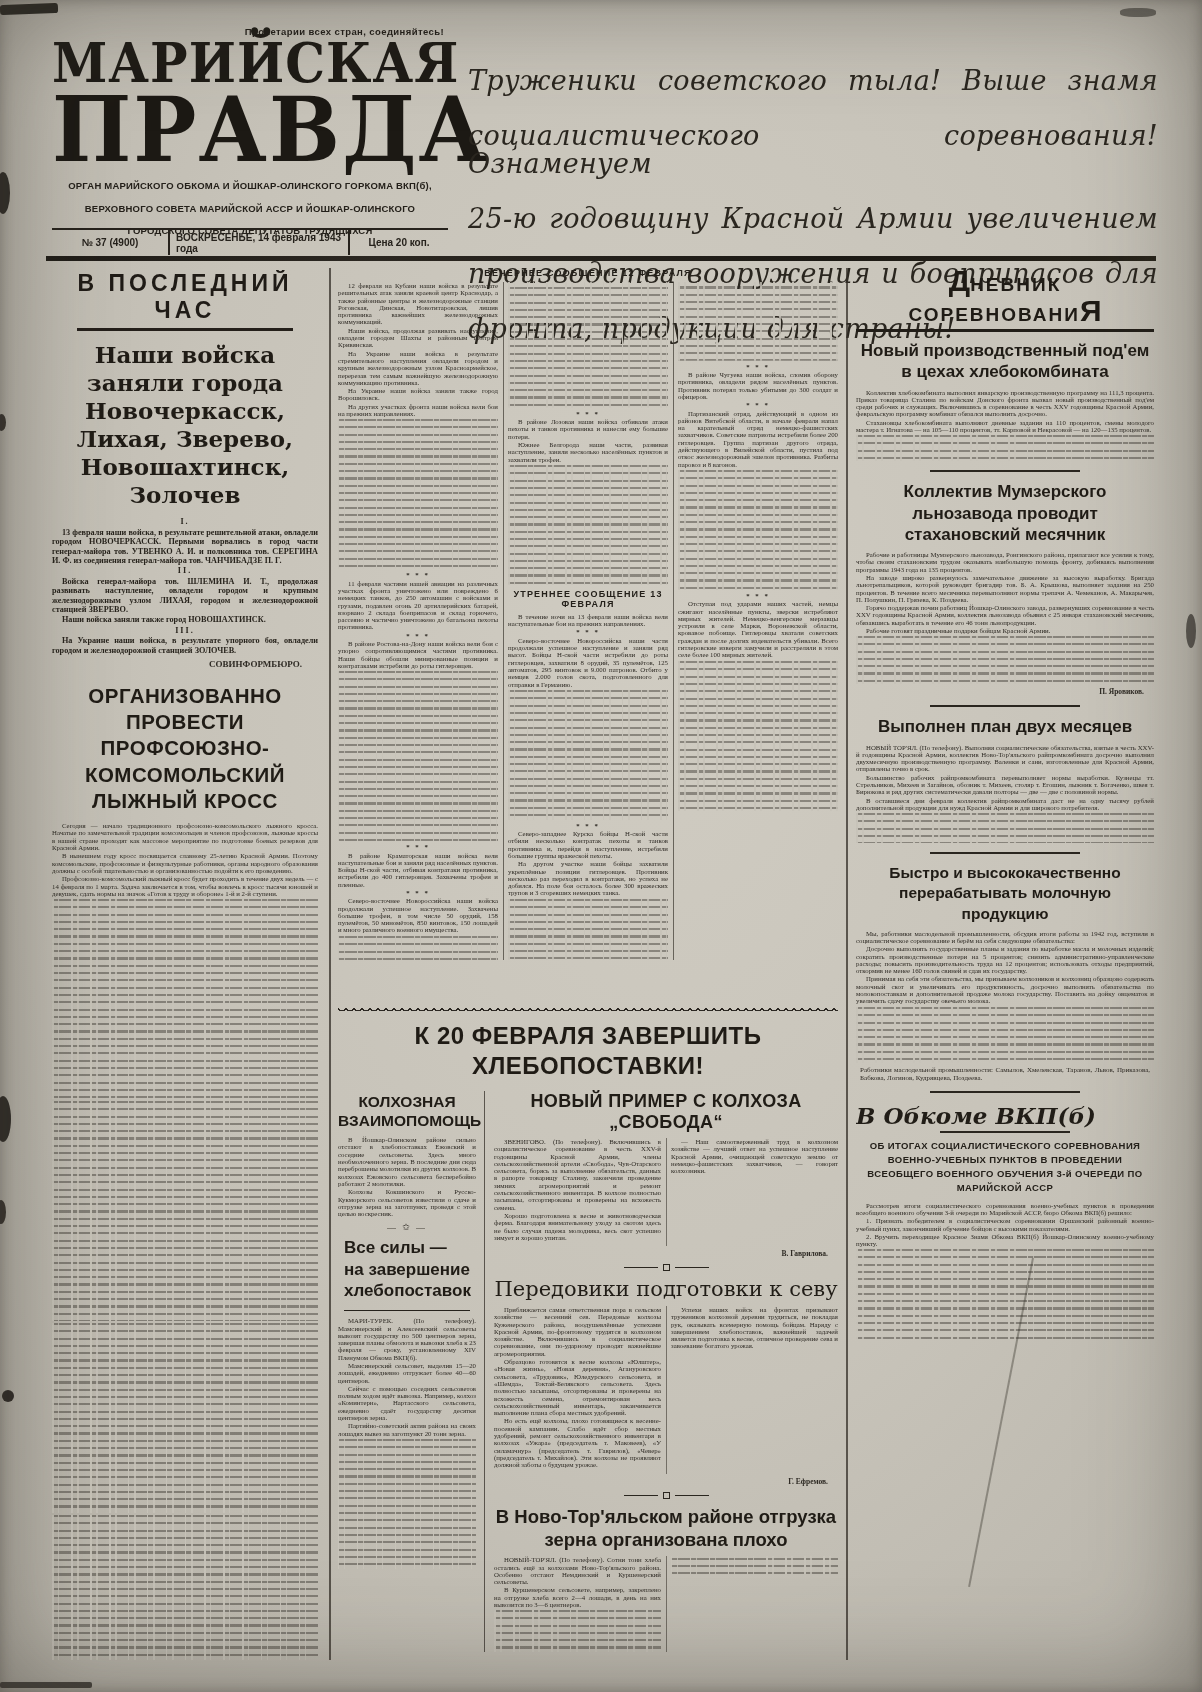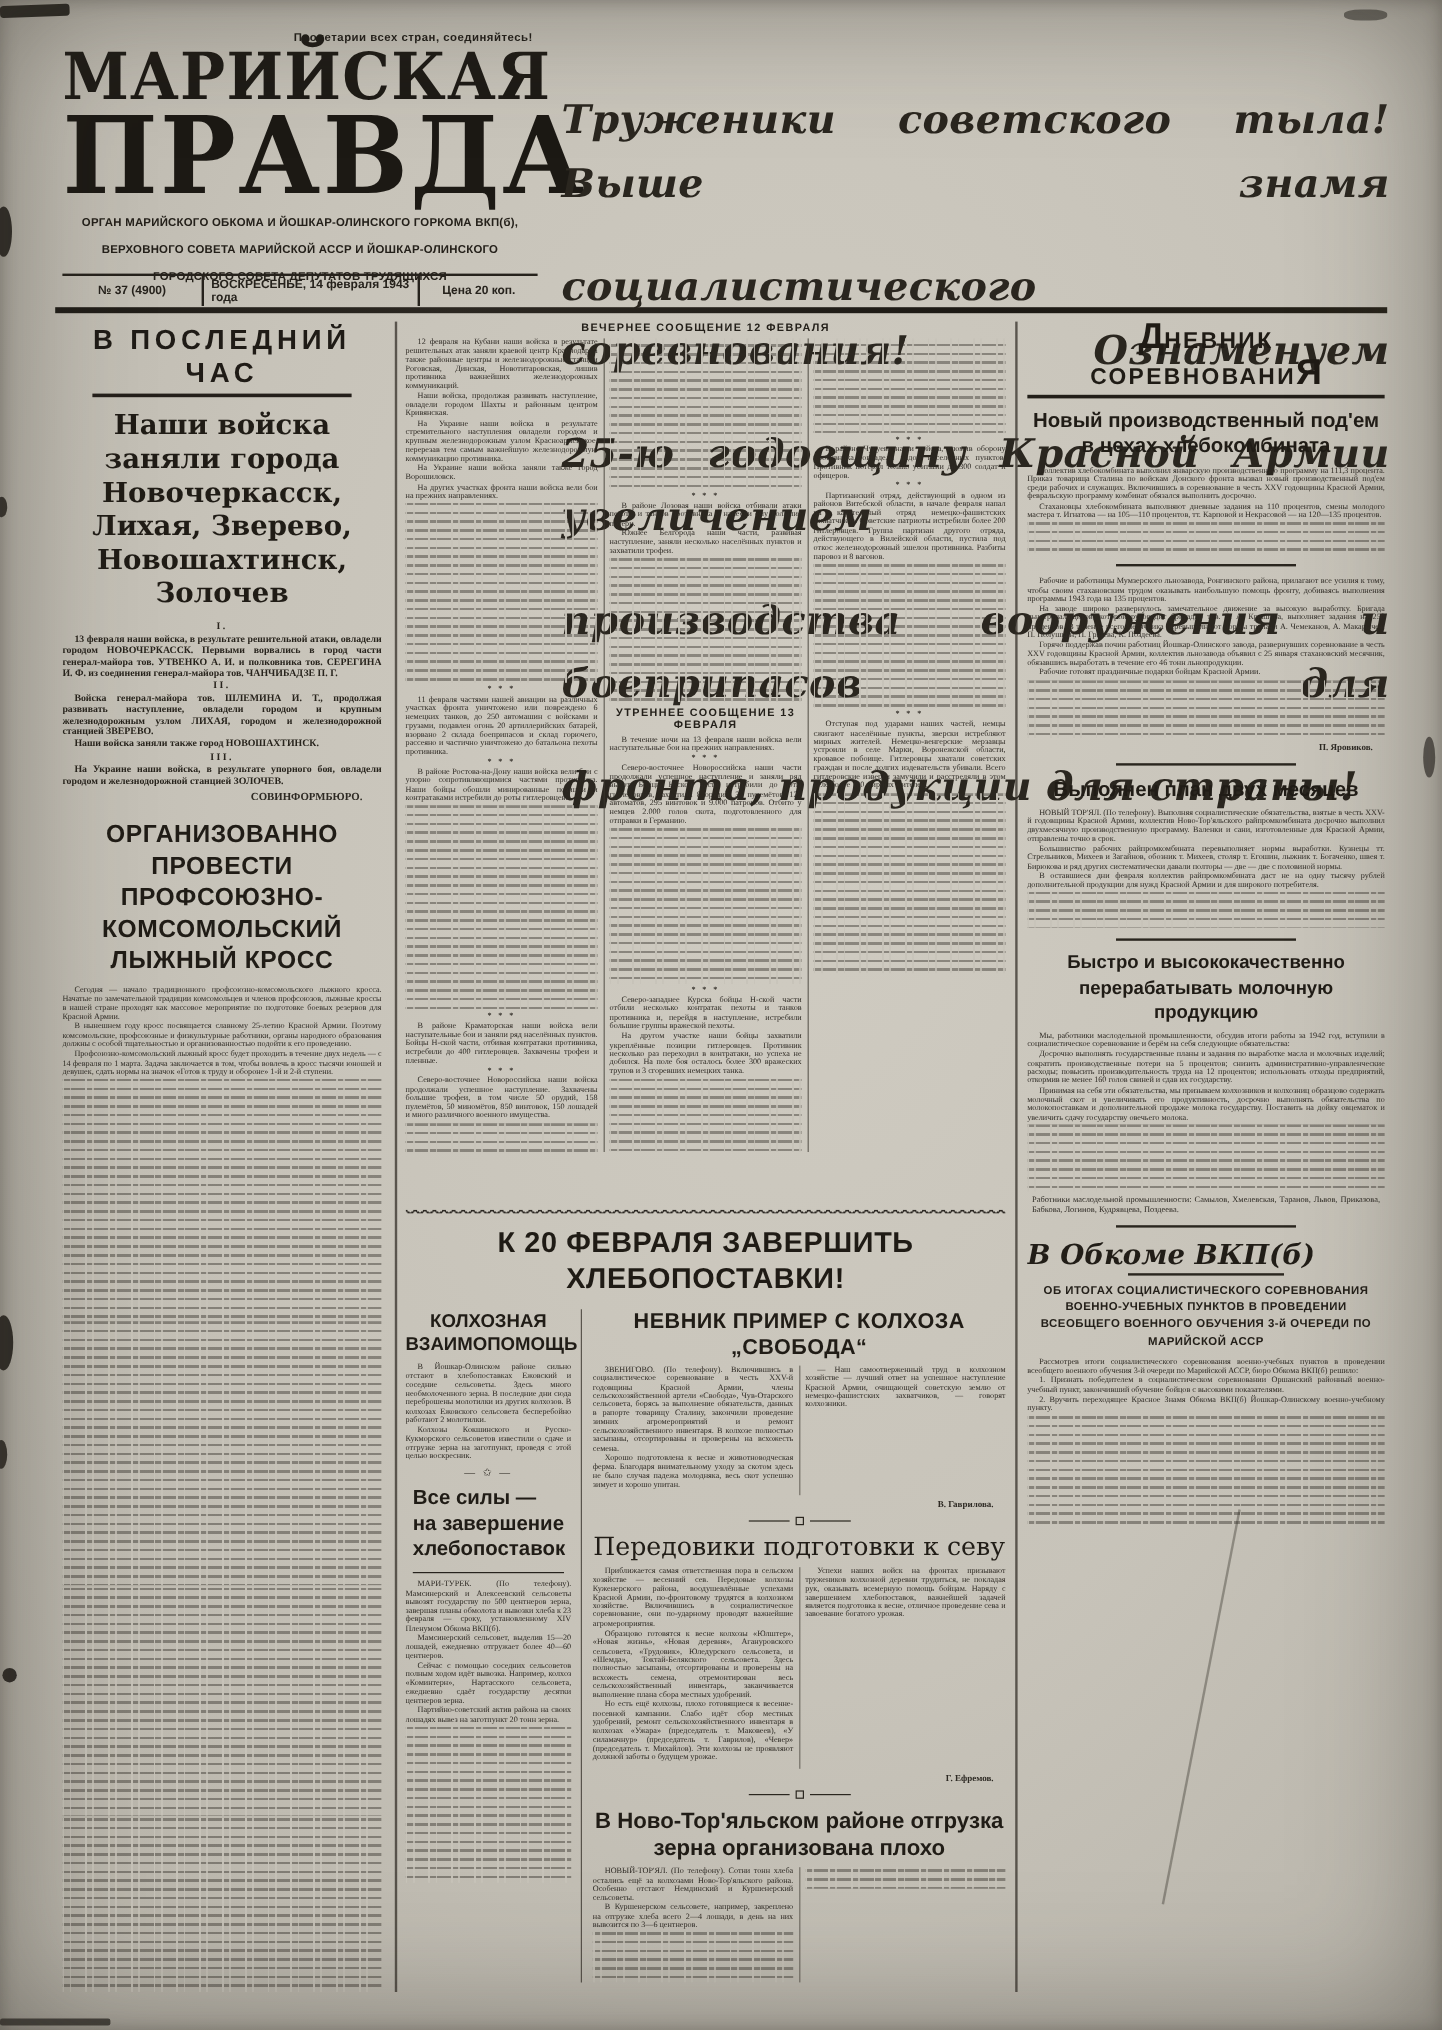--- a/index.html
+++ b/index.html
@@ -19,22 +19,22 @@
   .organ{margin-top:8px;font-family:"Liberation Sans",sans-serif;font-weight:bold;font-size:9.5px;
     line-height:1.4;text-align:center;color:#24201a;letter-spacing:.2px;}
   .dateline{position:absolute;left:52px;top:228px;width:396px;height:25px;display:flex;
     border-top:2px solid #26221c;font-family:"Liberation Sans",sans-serif;font-weight:bold;
     font-size:10px;color:#26221c;align-items:center;}
   .dateline .cell{padding:0 6px;height:100%;display:flex;align-items:center;justify-content:center;}
   .dateline .cell + .cell{border-left:2px solid #26221c;}
   .c-issue{width:104px;}.c-date{flex:1;}.c-price{width:86px;}
   
   .slogan{position:absolute;left:468px;top:40px;width:690px;}
-  .slogan-line{font-family:"DejaVu Serif",serif;font-style:italic;font-weight:bold;font-size:33px;
-    line-height:53px;color:#2a261f;text-align:justify;text-align-last:justify;letter-spacing:.3px;}
+  .slogan-line{font-family:"DejaVu Serif",serif;font-style:italic;font-weight:normal;font-size:27px;
+    line-height:28px;color:#2a261f;text-align:justify;text-align-last:justify;letter-spacing:.3px;}
   .slogan-line:last-child{text-align-last:left;}
   
   .mainrule{position:absolute;left:46px;top:256px;width:1110px;height:5px;
     background:linear-gradient(90deg,#1f1c17,#2b2721 30%,#1c1914 70%,#262219);}
   .vrule{position:absolute;top:268px;width:2px;height:1392px;background:rgba(52,47,40,.75);}
   
   .bp{font-size:6.8px;line-height:7.3px;text-align:justify;text-indent:10px;margin:0 0 1px 0;color:#2e2a24;}
   .mark{text-align:center;text-indent:0;font-weight:bold;letter-spacing:2px;}
   .faux{margin:2px 0;background-image:
       repeating-linear-gradient(90deg, rgba(199,195,185,.95) 0 1.5px, transparent 1.5px 6px,
@@ -244,21 +244,21 @@
         <div>
             <p class="bp">МАРИ-ТУРЕК. (По телефону). Мамсинерский и Алексеевский сельсоветы вывозят государству по 500 центнеров зерна, завершая планы обмолота и вывозки хлеба к 23 февраля — сроку, установленному XIV Пленумом Обкома ВКП(б).</p>
             <p class="bp">Мамсинерский сельсовет, выделив 15—20 лошадей, ежедневно отгружает более 40—60 центнеров.</p>
             <p class="bp">Сейчас с помощью соседних сельсоветов полным ходом идёт вывозка. Например, колхоз «Коминтерн», Нартасского сельсовета, ежедневно сдаёт государству десятки центнеров зерна.</p>
             <p class="bp">Партийно-советский актив района на своих лошадях вывез на заготпункт 20 тонн зерна.</p>
           </div>
         <div class="faux" style="height:130px"></div>
       </div>
       <div class="mb-right">
         <div>
-          <div class="h-svoboda">НЕВНИК ПРИМЕР С КОЛХОЗА „СВОБОДА“</div>
+          <div class="h-svoboda">НОВЫЙ ПРИМЕР С КОЛХОЗА „СВОБОДА“</div>
           <div class="cols2" style="height:108px">
               <p class="bp">ЗВЕНИГОВО. (По телефону). Включившись в социалистическое соревнование в честь XXV-й годовщины Красной Армии, члены сельскохозяйственной артели «Свобода», Чув-Отарского сельсовета, борясь за выполнение обязательств, данных в рапорте товарищу Сталину, закончили проведение зимних агромероприятий и ремонт сельскохозяйственного инвентаря. В колхозе полностью засыпаны, отсортированы и проверены на всхожесть семена.</p>
               <p class="bp">Хорошо подготовлена к весне и животноводческая ферма. Благодаря внимательному уходу за скотом здесь не было случая падежа молодняка, весь скот успешно зимует и хорошо упитан.</p>
               <p class="bp">— Наш самоотверженный труд в колхозном хозяйстве — лучший ответ на успешное наступление Красной Армии, очищающей советскую землю от немецко-фашистских захватчиков, — говорят колхозники.</p>
             </div>
           <div class="byline">В. Гаврилова.</div>
         </div>
         <div class="sq-div">
             <span class="sq"></span>
           </div>
@@ -297,20 +297,21 @@
     </div>
 
     <div class="h-d">Новый производственный под'ем в цехах хлебокомбината</div>
     <div>
         <p class="bp">Коллектив хлебокомбината выполнил январскую производственную программу на 111,3 процента. Приказ товарища Сталина по войскам Донского фронта вызвал новый производственный под'ем среди рабочих и служащих. Включившись в соревнование в честь XXV годовщины Красной Армии, февральскую программу комбинат обязался выполнить досрочно.</p>
         <p class="bp">Стахановцы хлебокомбината выполняют дневные задания на 110 процентов, смены молодого мастера т. Игнатова — на 105—110 процентов, тт. Карповой и Некрасовой — на 120—135 процентов.</p>
       </div>
     <div class="faux" style="height:26px"></div>
     <div class="hr-short"></div>
 
+    <div class="h-d">Коллектив Мумзерского льнозавода проводит стахановский месячник</div>
     <div>
         <p class="bp">Рабочие и работницы Мумзерского льнозавода, Ронгинского района, прилагают все усилия к тому, чтобы своим стахановским трудом оказывать наибольшую помощь фронту, добиваясь выполнения программы 1943 года на 135 процентов.</p>
         <p class="bp">На заводе широко развернулось замечательное движение за высокую выработку. Бригада льнотрепальщиков, которой руководит бригадир тов. Б. А. Крышова, выполняет задания на 250 процентов. В течение всего месячника перевыполняют нормы трепачи А. Чемеканов, А. Макарычев, П. Полушкин, П. Грязева, К. Поздеева.</p>
         <p class="bp">Горячо поддержав почин работниц Йошкар-Олинского завода, развернувших соревнование в честь XXV годовщины Красной Армии, коллектив льнозавода объявил с 25 января стахановский месячник, обязавшись выработать в течение его 46 тонн льнопродукции.</p>
         <p class="bp">Рабочие готовят праздничные подарки бойцам Красной Армии.</p>
       </div>
     <div class="faux" style="height:48px"></div>
     <div class="byline">П. Яровиков.</div>
     <div class="hr-short"></div>
 

